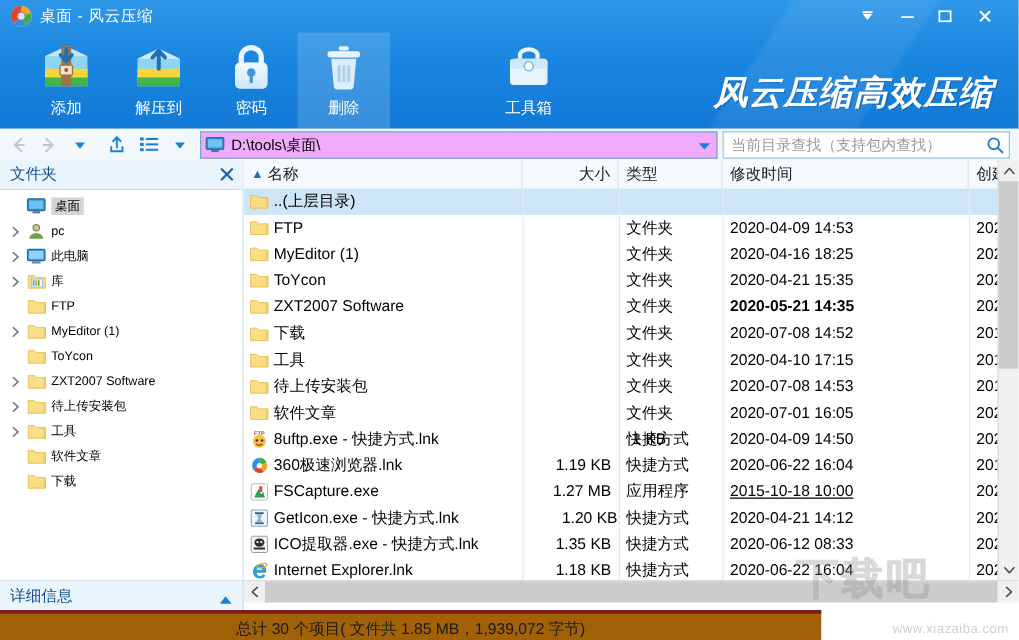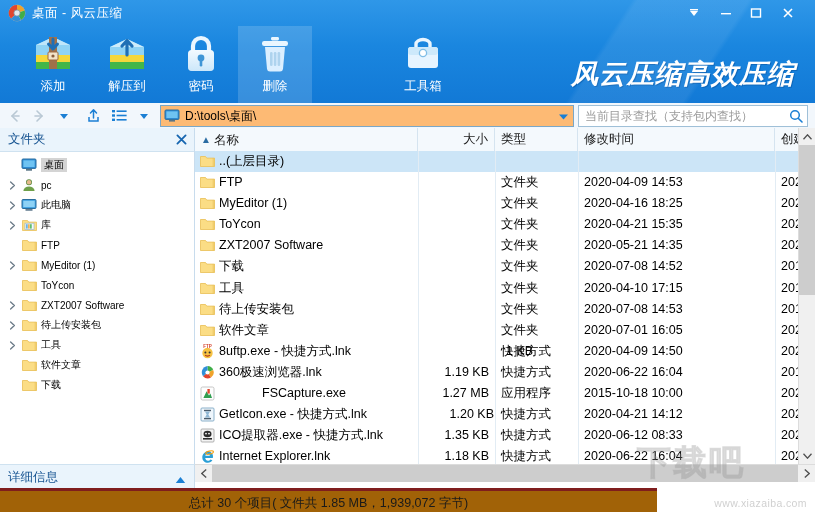--- a/index.html
+++ b/index.html
@@ -60,21 +60,21 @@
         display:flex;align-items:center;justify-content:center;color:#1b7fd4;}
   .nbtn.disabled{color:#b9c8d4;}
   .nb-back{left:4px;}
   .nb-fwd{left:28px;}
   .nb-hist{left:54px;width:20px;}
   .nb-up{left:82px;}
   .nb-list{left:108px;}
   .nb-listdd{left:134px;width:20px;}
   .addrbox{
     position:absolute;left:160px;top:2px;width:412px;height:20px;
-    background:#fdba74;border:1px solid #7aa7c7;display:flex;align-items:center;
+    background:#f0abfc;border:1px solid #7aa7c7;display:flex;align-items:center;
   }
   .addr-icon{margin-left:3px;width:16px;height:14px;display:block;}
   .addr-text{margin-left:5px;font-size:12px;color:#000;line-height:20px;}
   .addr-dd{position:absolute;right:2px;top:3px;width:16px;height:14px;display:flex;align-items:center;justify-content:center;}
   .searchbox{
     position:absolute;left:578px;top:2px;width:228px;height:20px;
     background:#fff;border:1px solid #9fc0d8;display:flex;align-items:center;
   }
   .search-ph{margin-left:6px;font-size:12px;color:#9a9a9a;line-height:20px;flex:1;}
   .search-ico{width:22px;display:flex;align-items:center;justify-content:center;}
@@ -624,21 +624,21 @@
               <svg width="15" height="13" viewBox="0 0 15 13">
                 <path d="M0.5 1.5 h5 l1.3 1.6 h7.7 v8.4 h-14 z" fill="#fcdf8e" stroke="#e0b košt" stroke-width="0"></path>
                 <path d="M0.5 1.5 h5 l1.3 1.6 h7.7 v8.4 h-14 z" fill="#fbdd85" stroke="#e8c05a" stroke-width=".8"></path>
                 <rect x="12.6" y="3.1" width="1.6" height="8.4" fill="#e8c05a" opacity=".55"></rect>
               </svg>
             </span>
             <span class="fname">ZXT2007 Software</span>
           </div>
           <div class="cell num" style="left: 223px; width: 77px;"></div>
           <div class="cell " style="left: 300px; width: 83px;">文件夹</div>
-          <div class="cell " style="left: 383px; width: 197px;">2020-05-21 14:35</div>
+          <div class="cell " style="left: 383px; width: 197px; font-weight: bold;">2020-05-21 14:35</div>
           <div class="cell " style="left: 580px; width: 40px;">2020</div>
         </div>
         <div class="row">
           <div class="cell name" style="left: 0px; width: 223px;">
             <span class="fico" style="display: flex; align-items: center; justify-content: center;">
               <svg width="15" height="13" viewBox="0 0 15 13">
                 <path d="M0.5 1.5 h5 l1.3 1.6 h7.7 v8.4 h-14 z" fill="#fcdf8e" stroke="#e0b košt" stroke-width="0"></path>
                 <path d="M0.5 1.5 h5 l1.3 1.6 h7.7 v8.4 h-14 z" fill="#fbdd85" stroke="#e8c05a" stroke-width=".8"></path>
                 <rect x="12.6" y="3.1" width="1.6" height="8.4" fill="#e8c05a" opacity=".55"></rect>
               </svg>
@@ -729,33 +729,33 @@
               </svg>
             </span>
             <span class="fname">360极速浏览器.lnk</span>
           </div>
           <div class="cell num" style="left: 223px; width: 77px;">1.19 KB</div>
           <div class="cell " style="left: 300px; width: 83px;">快捷方式</div>
           <div class="cell " style="left: 383px; width: 197px;">2020-06-22 16:04</div>
           <div class="cell " style="left: 580px; width: 40px;">2019</div>
         </div>
         <div class="row">
-          <div class="cell name" style="left: 0px; width: 223px; gap: 43px;">
+          <div class="cell name" style="left: 0px; width: 223px;">
             <span class="fico" style="display: flex; align-items: center; justify-content: center;">
               <svg width="15" height="15" viewBox="0 0 15 15">
                 <rect x="1" y="1" width="13" height="13" rx="1.6" fill="#fdfdfd" stroke="#b9b9b9" stroke-width=".8"></rect>
                 <path d="M3.4 12 L6.6 5.2 L9 9.4 L10.4 7.4 L12 12 Z" fill="#2f9e4f"></path>
                 <path d="M7.4 3 l2.4 0 0 4.6 -2.4 0 z" fill="#e0452e"></path>
               </svg>
             </span>
             <span class="fname">FSCapture.exe</span>
           </div>
           <div class="cell num" style="left: 223px; width: 77px;">1.27 MB</div>
           <div class="cell " style="left: 300px; width: 83px;">应用程序</div>
-          <div class="cell " style="left: 383px; width: 197px;">2015-10-18 10:00</div>
+          <div class="cell " style="left: 383px; width: 197px; text-decoration: underline;">2015-10-18 10:00</div>
           <div class="cell " style="left: 580px; width: 40px;">2020</div>
         </div>
         <div class="row">
           <div class="cell name" style="left: 0px; width: 223px;">
             <span class="fico" style="display: flex; align-items: center; justify-content: center;">
               <svg width="15" height="15" viewBox="0 0 15 15">
                 <rect x="1" y="1" width="13" height="13" rx="1" fill="#eef6fc" stroke="#7fa8c4" stroke-width=".9"></rect>
                 <rect x="4" y="2.8" width="7" height="1.4" fill="#4a5b6a"></rect>
                 <path d="M5 4.4 L10 4.4 L8.3 7.5 L10 10.6 L5 10.6 L6.7 7.5 Z" fill="#8fb7d4"></path>
                 <rect x="4" y="10.9" width="7" height="1.4" fill="#4a5b6a"></rect>

